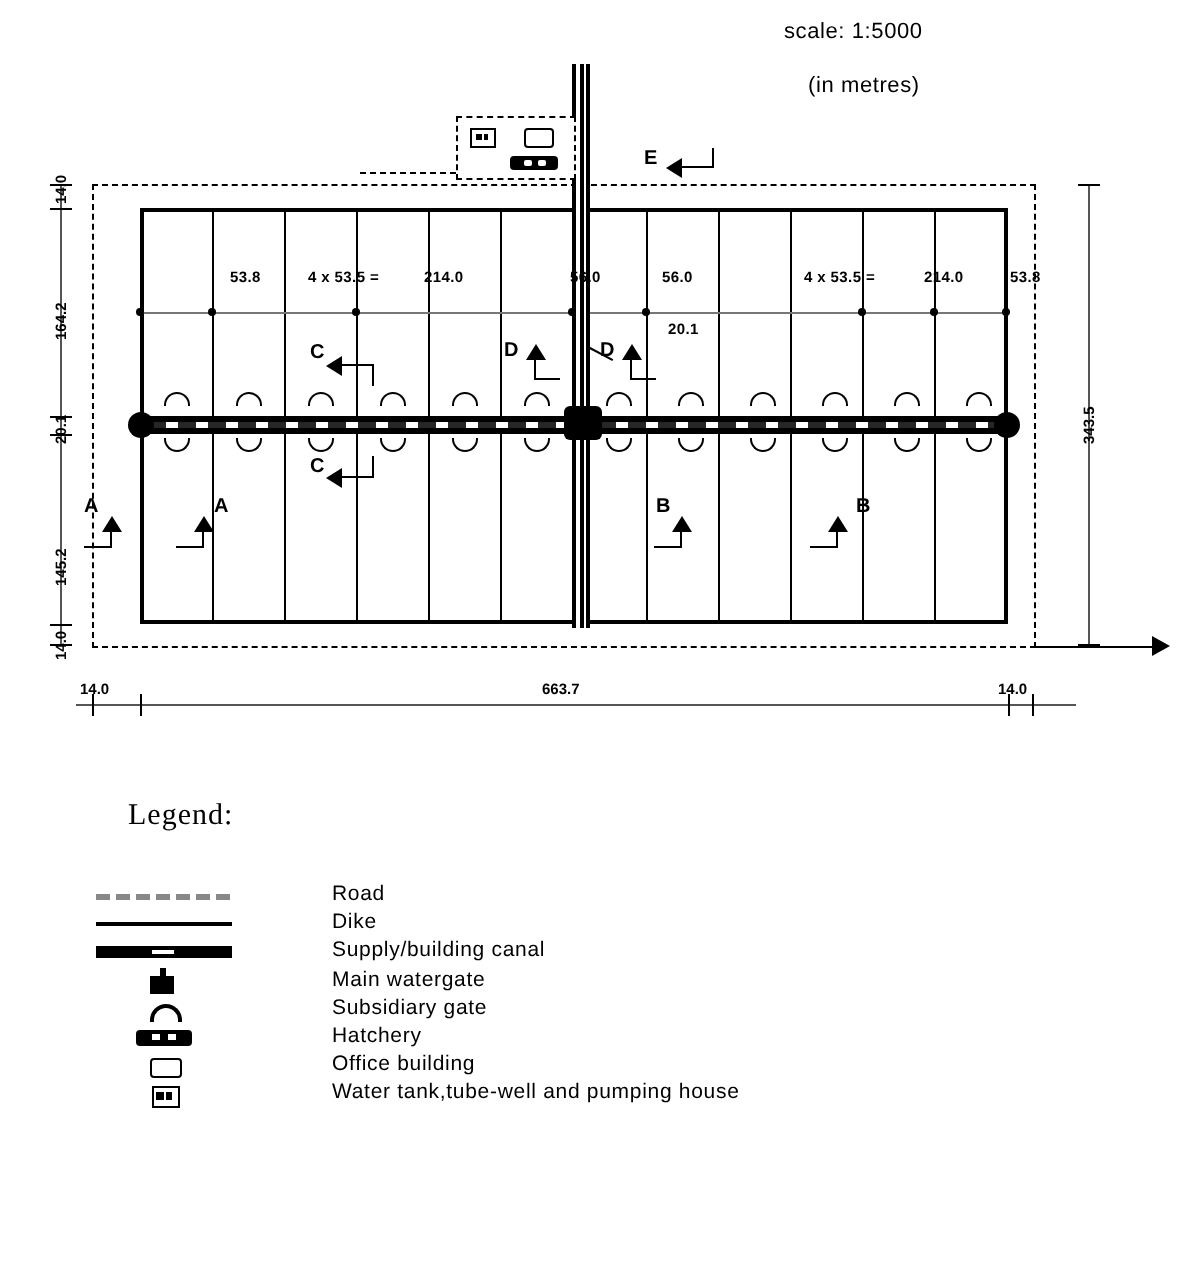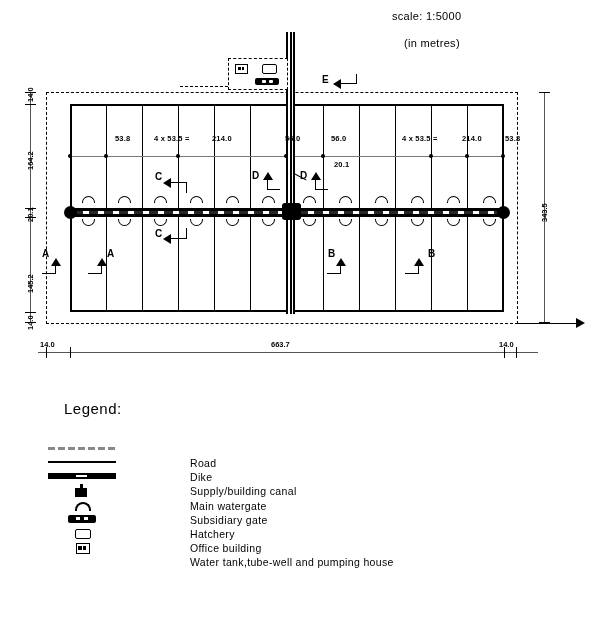--- a/index.html
+++ b/index.html
@@ -124,26 +124,26 @@
   .dimlabel-h{font-size:7.5px;font-weight:bold;white-space:nowrap;}
 
   
   #right-arrow-shaft{left:516px;top:323px;width:62px;height:0;border-top:1.5px solid #000;}
   #right-arrow-head{
     left:576px;top:318px;width:0;height:0;
     border-top:5px solid transparent;border-bottom:5px solid transparent;border-left:9px solid #000;
   }
 
   
-  #legend-title{left:64px;top:400px;font-size:15px;letter-spacing:.5px;}
+  #legend-title{left:64px;top:400px;font-size:15px;letter-spacing:.5px;font-family:Liberation Serif, serif;}
   #legend-list{left:48px;top:441px;width:500px;}
   .legend-row{position:relative;height:14.2px;}
   .legend-sym{position:absolute;left:0;top:0;width:68px;height:14px;}
   .legend-text{
-    position:absolute;left:118px;top:16px;font-size:10.5px;letter-spacing:.35px;white-space:nowrap;margin-left:24px;
+    position:absolute;left:118px;top:0px;font-size:10.5px;letter-spacing:.35px;white-space:nowrap;
   }
 
   .sym-road{position:absolute;left:0;top:6px;width:68px;height:3px;
     background:repeating-linear-gradient(to right,#888 0 7px,#fff 7px 10px);}
   .sym-dike{position:absolute;left:0;top:6px;width:68px;height:2px;background:#000;}
   .sym-feeder{position:absolute;left:0;top:5px;width:68px;height:4px;background:#000;}
   .sym-supply{position:absolute;left:0;top:4px;width:68px;height:6px;background:#000;}
   .sym-supply:after{content:"";position:absolute;left:28px;top:1.5px;width:11px;height:2px;background:#fff;}
   .sym-drain{position:absolute;left:0;top:6px;width:68px;height:2px;
     background:repeating-linear-gradient(to right,#000 0 13px,#fff 13px 19px);}

